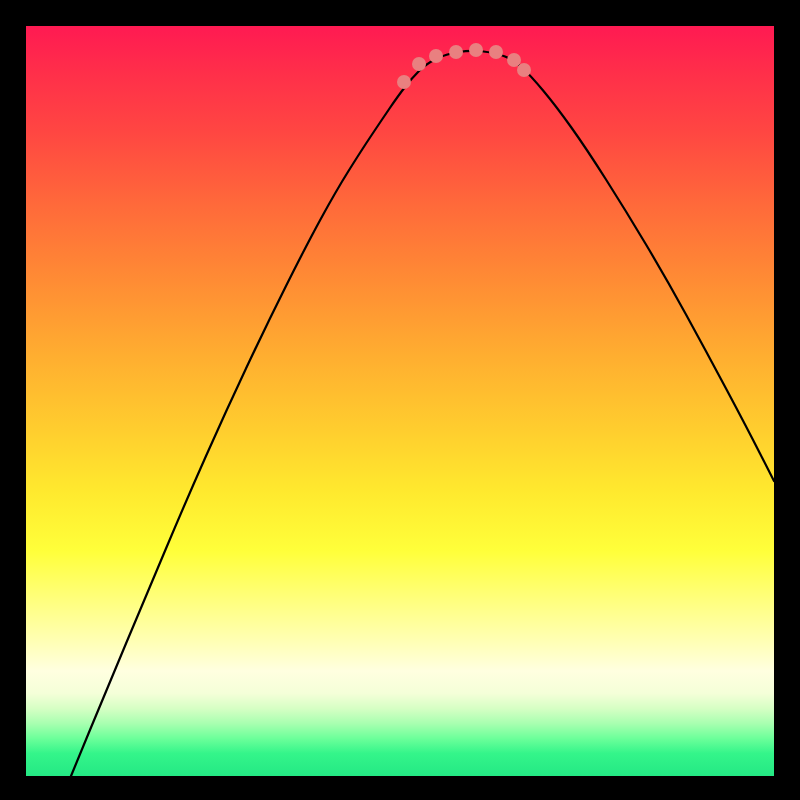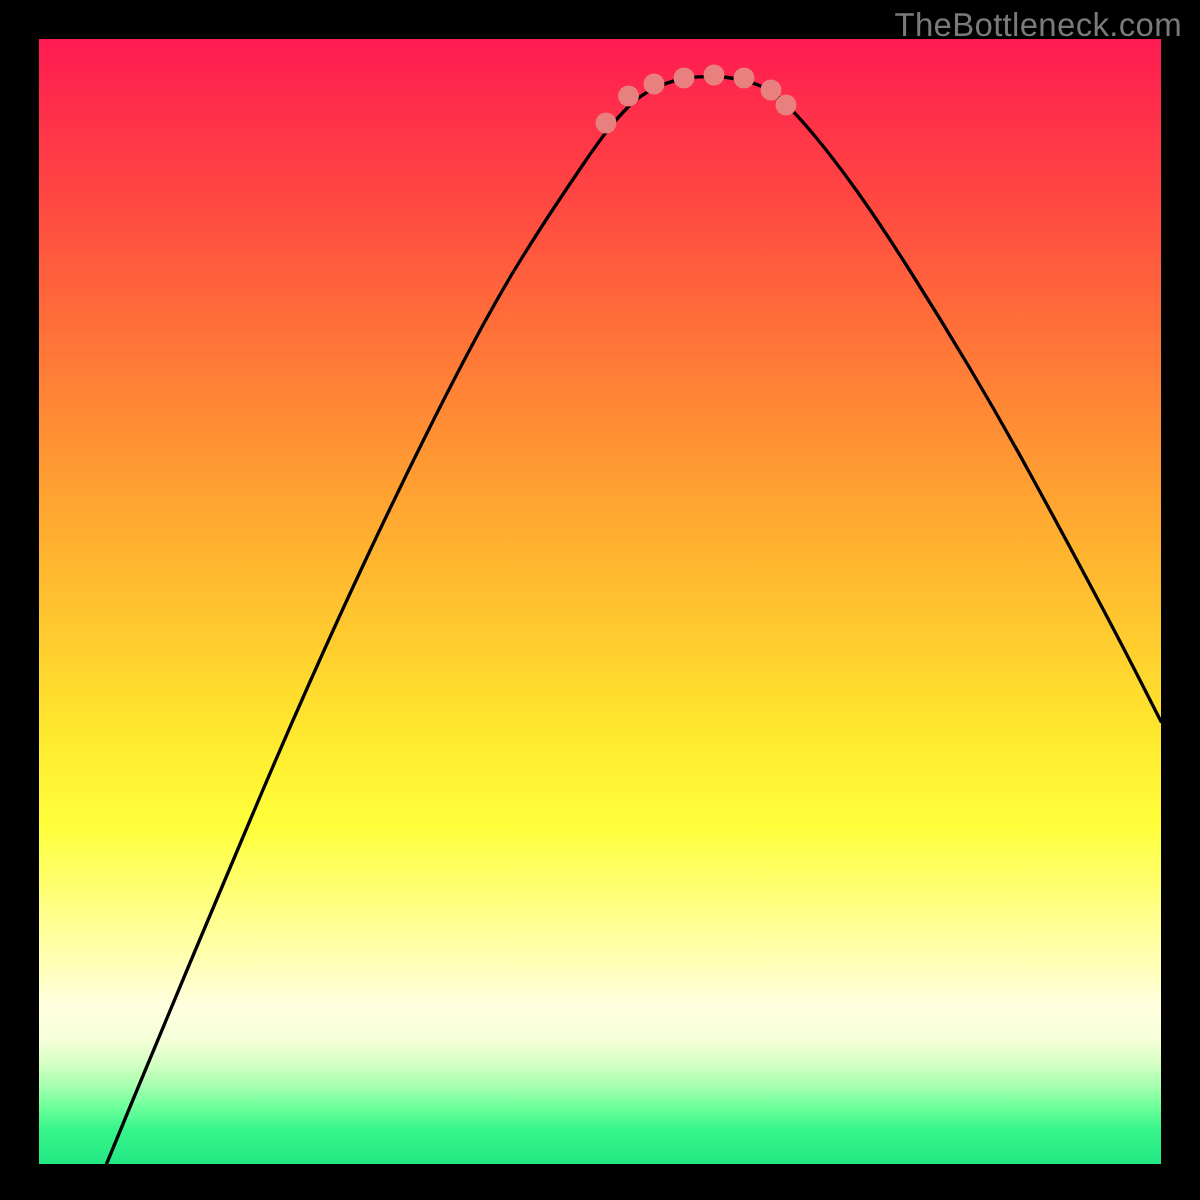--- a/index.html
+++ b/index.html
@@ -77,14 +77,13 @@
           <circle cx="393" cy="38" r="7" fill="#e98080"></circle>
           <circle cx="410" cy="30" r="7" fill="#e98080"></circle>
           <circle cx="430" cy="26" r="7" fill="#e98080"></circle>
           <circle cx="450" cy="24" r="7" fill="#e98080"></circle>
           <circle cx="470" cy="26" r="7" fill="#e98080"></circle>
           <circle cx="488" cy="34" r="7" fill="#e98080"></circle>
           <circle cx="498" cy="44" r="7" fill="#e98080"></circle>
         </g>
     </svg>
   </div>
-  <div class="watermark">TheBottleneck.com</div>
 </div>
 
 </body></html>

